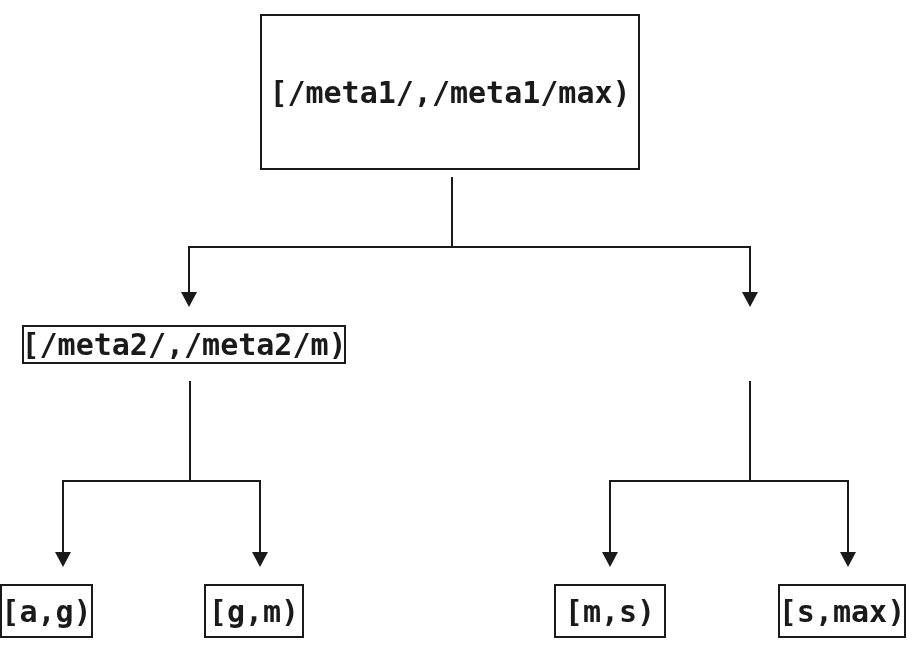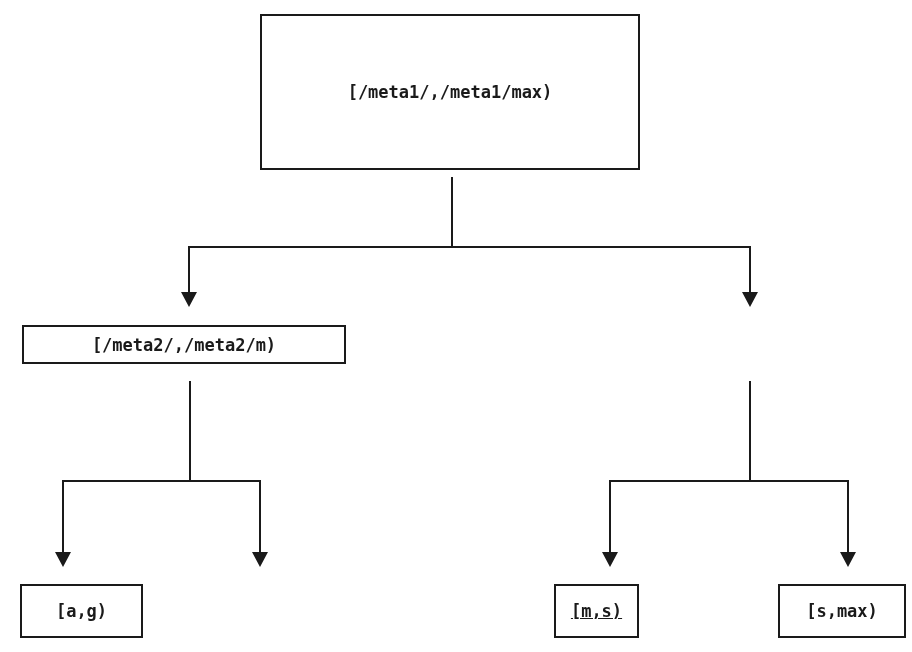--- a/index.html
+++ b/index.html
@@ -17,21 +17,21 @@
   }
   .node {
     position: absolute;
     box-sizing: border-box;
     border: 2px solid #1a1a1a;
     background: #ffffff;
     display: flex;
     align-items: center;
     justify-content: center;
     color: #1a1a1a;
-    font-size: 17px;
+    font-size: 30px;
     font-weight: 600;
     white-space: nowrap;
   }
   .vline, .hline {
     position: absolute;
     background: #1a1a1a;
   }
   .arrowhead {
     position: absolute;
     width: 0;
@@ -68,23 +68,26 @@
   <div class="vline" style="left:259px; top:480px; width:2px; height:72px;"></div>
   <div class="arrowhead" style="left:252px; top:552px;"></div>
 
   <div class="vline" style="left:749px; top:381px; width:2px; height:99px;"></div>
   <div class="hline" style="left:609px; top:480px; width:240px; height:2px;"></div>
   <div class="vline" style="left:609px; top:480px; width:2px; height:72px;"></div>
   <div class="arrowhead" style="left:602px; top:552px;"></div>
   <div class="vline" style="left:847px; top:480px; width:2px; height:72px;"></div>
   <div class="arrowhead" style="left:840px; top:552px;"></div>
 
-  <div class="node" style="left:20px; top:584px; width:123px; height:54px;">
+  <div class="node" style="left:0; top:584px; width:93px; height:54px;">
     <span>[a,g)</span>
   </div>
-  <div class="node" style="left:554px; top:584px; width:85px; height:54px;text-decoration:underline;">
+  <div class="node" style="left:204px; top:584px; width:100px; height:54px;">
+    <span>[g,m)</span>
+  </div>
+  <div class="node" style="left:554px; top:584px; width:112px; height:54px;">
     <span>[m,s)</span>
   </div>
   <div class="node" style="left:778px; top:584px; width:128px; height:54px;text-align:center;">
     <span>[s,max)</span>
   </div>
 
 </div>
 
 </body></html>

